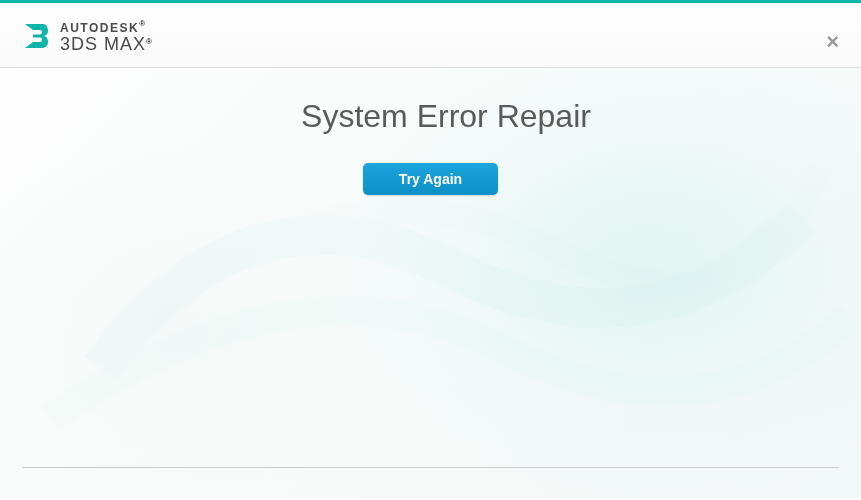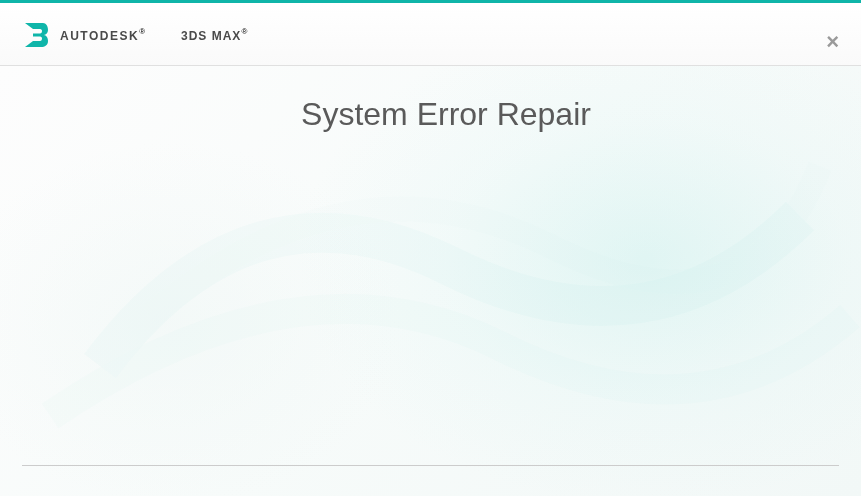--- a/index.html
+++ b/index.html
@@ -46,37 +46,37 @@
       justify-content: center;
     }
     
     .logo-icon svg {
       width: 26px;
       height: 32px;
     }
     
     .logo-text {
       display: flex;
+      flex-direction: column;
       line-height: 1;
     }
     
     .logo-autodesk {
       font-size: 12px;
       font-weight: 600;
       color: #4a4a4a;
       letter-spacing: 1.5px;
     }
     
     .logo-product {
-      font-size: 12px;
-      font-weight: 700;
+      font-size: 18px;
+      font-weight: 400;
       color: #4a4a4a;
       letter-spacing: 1px;
       margin-top: 1px;
-      margin-left: 36px;
     }
     
     .reg-mark {
       font-size: 8px;
       vertical-align: super;
     }
     
     .close-button {
       position: absolute;
       right: 22px;
@@ -179,16 +179,17 @@
 
 <div class="main-content">
   <svg class="bg-swirl" viewBox="0 0 861 430" preserveAspectRatio="xMidYMid slice">
     <path d="M 100 300 Q 250 100 450 200 T 800 150" stroke="#0fb5a9" stroke-width="40" fill="none" opacity="0.3"></path>
     <path d="M 50 350 Q 300 180 500 280 T 850 250" stroke="#4ac5bb" stroke-width="30" fill="none" opacity="0.25"></path>
     <path d="M 150 250 Q 350 80 550 180 T 820 100" stroke="#8dd9d2" stroke-width="25" fill="none" opacity="0.2"></path>
   </svg>
 
   <div class="content-inner">
     <h1 class="error-title">System Error Repair</h1>
+    <button class="try-again-button">Try Again</button>
   </div>
 
   <div class="footer-line"></div>
 </div>
 
 </body></html>

